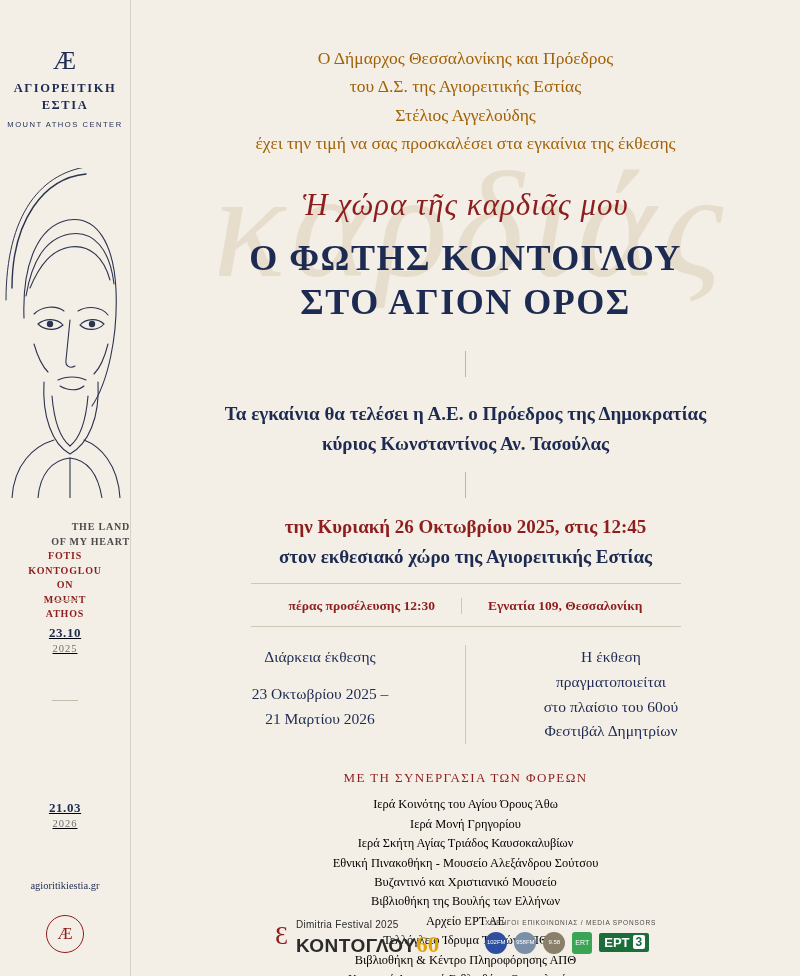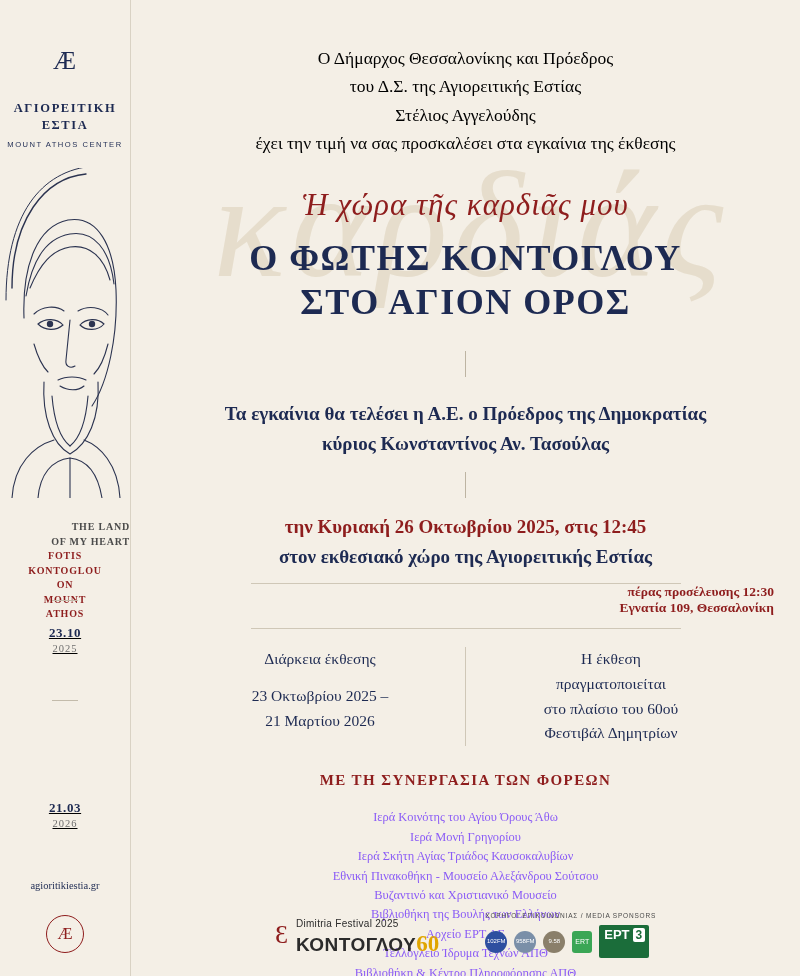--- a/index.html
+++ b/index.html
@@ -32,21 +32,21 @@
     text-align: center;
   }
   .logo-mark {
     margin-top: 46px;
     font-family: "Liberation Serif", serif;
     font-size: 26px;
     color: #1d2a52;
     letter-spacing: 1px;
   }
   .logo-name {
-    margin-top: 24px;
+    margin-top: 4px;
     font-size: 12.5px;
     font-weight: bold;
     color: #1d2a52;
     letter-spacing: 1.6px;
     line-height: 1.35;
   }
   .logo-sub {
     margin-top: 6px;
     font-size: 7.6px;
     color: #1d2a52;
@@ -148,21 +148,21 @@
     letter-spacing: 6px;
     user-select: none;
     pointer-events: none;
     line-height: 1;
   }
 
   .intro {
     position: relative;
     padding-top: 44px;
     text-align: center;
-    color: #000000;
+    color: #a16207;
     font-size: 17.5px;
     line-height: 1.62;
   }
 
   .title-script {
     position: relative;
     text-align: center;
     margin-top: 30px;
     font-family: "Liberation Serif", serif;
     font-style: italic;
@@ -209,22 +209,22 @@
     font-size: 19px;
     font-weight: bold;
     line-height: 1.55;
   }
   .when .line2 { color: #1d2a52; }
 
   .row-two {
     position: relative;
     display: flex;
     justify-content: center;
-    align-items: flex-end;
-    flex-direction: column;
+    align-items: flex-start;
+    margin-top: 14px;
   }
   .row-two .cell {
     color: #8e1d1d;
     font-size: 13.5px;
     font-weight: bold;
     text-align: center;
     padding: 0 26px;
   }
   .vrule {
     width: 1px;
@@ -248,27 +248,27 @@
   }
   .row-three .cell .gap { height: 12px; }
 
   .partners {
     position: relative;
     margin-top: 26px;
     text-align: center;
   }
   .partners-title {
     color: #8e1d1d;
-    font-size: 15px;
-    font-weight: bold;
+    font-size: 13px;
+    font-weight: normal;
     letter-spacing: 1.4px;
-    margin-bottom: 19px;
+    margin-bottom: 9px;
   }
   .partners-list div {
-    color: #8b5cf6;
+    color: #000000;
     font-size: 12.4px;
     line-height: 1.57;
   }
 
   
   .footer {
     position: absolute;
     left: 0; bottom: 18px;
     width: 669px;
     display: flex;
@@ -336,27 +336,27 @@
   .chip.c2 { background: #7a8fa8; }
   .chip.c3 { background: #8a7f6a; }
   .chip.sq {
     border-radius: 3px;
     background: #3aa655;
     width: 20px; height: 22px;
     font-size: 7px;
   }
   .ert {
     display: flex;
-    align-items: center;
+    align-items: flex-start;
     background: #1b6d3a;
     color: #fff;
     font-family: "Liberation Sans", sans-serif;
     font-weight: bold;
     font-size: 13px;
-    padding: 2px 4px 16px 5px;
+    padding: 2px 4px 2px 5px;
     border-radius: 2px;
     gap: 3px;
   }
   .ert .num {
     background: #fff;
     color: #1b6d3a;
     border-radius: 2px;
     padding: 0 3px;
     font-size: 12px;
   }

